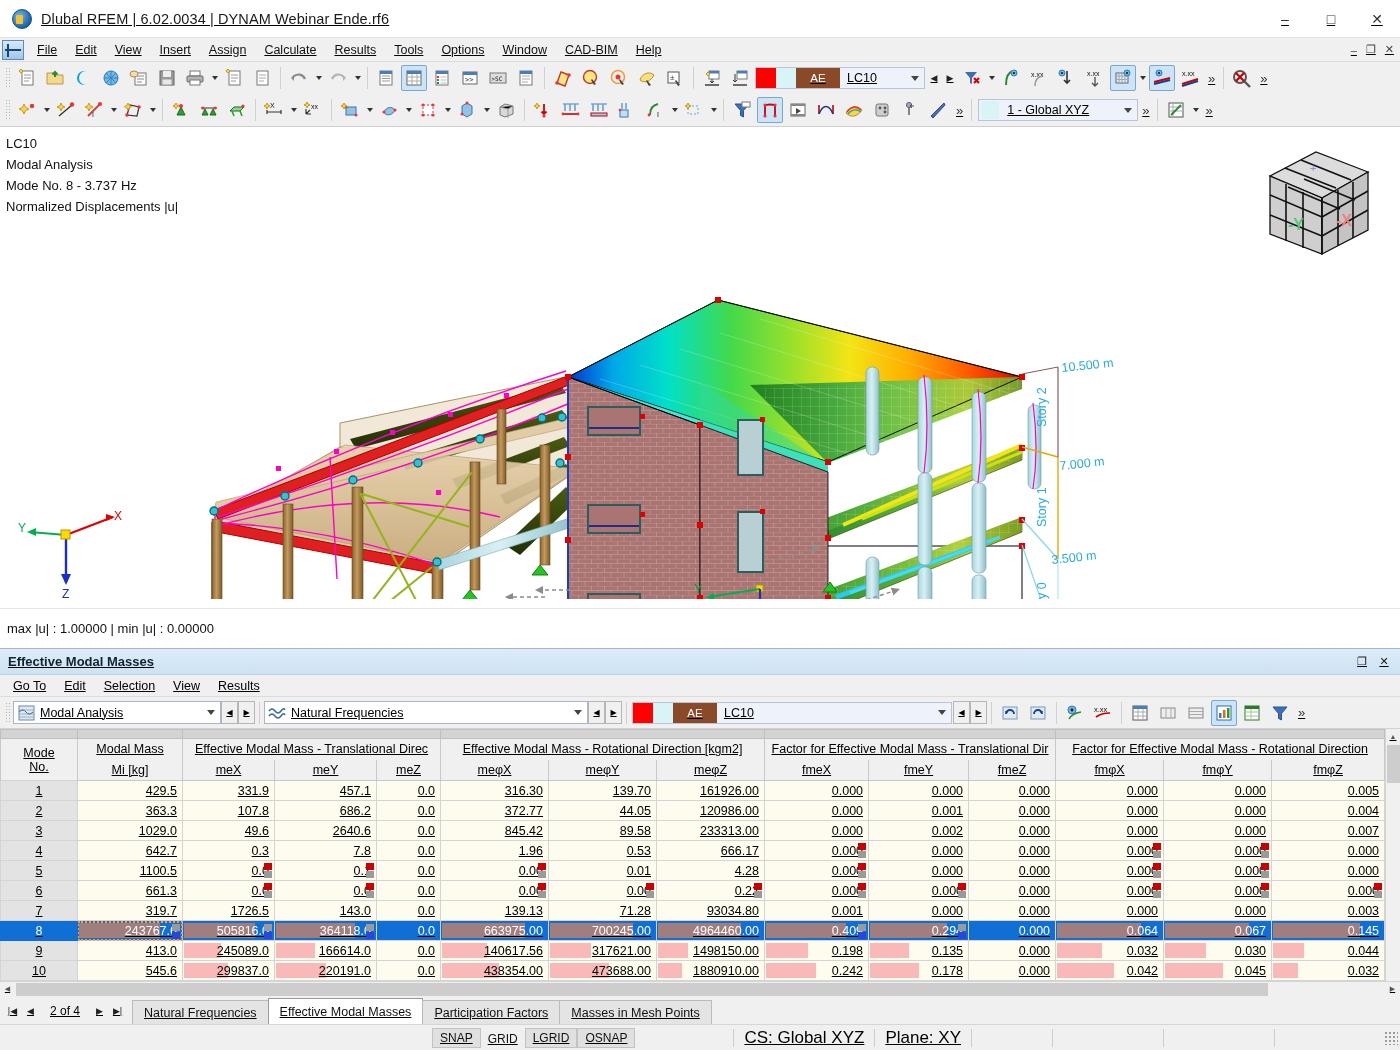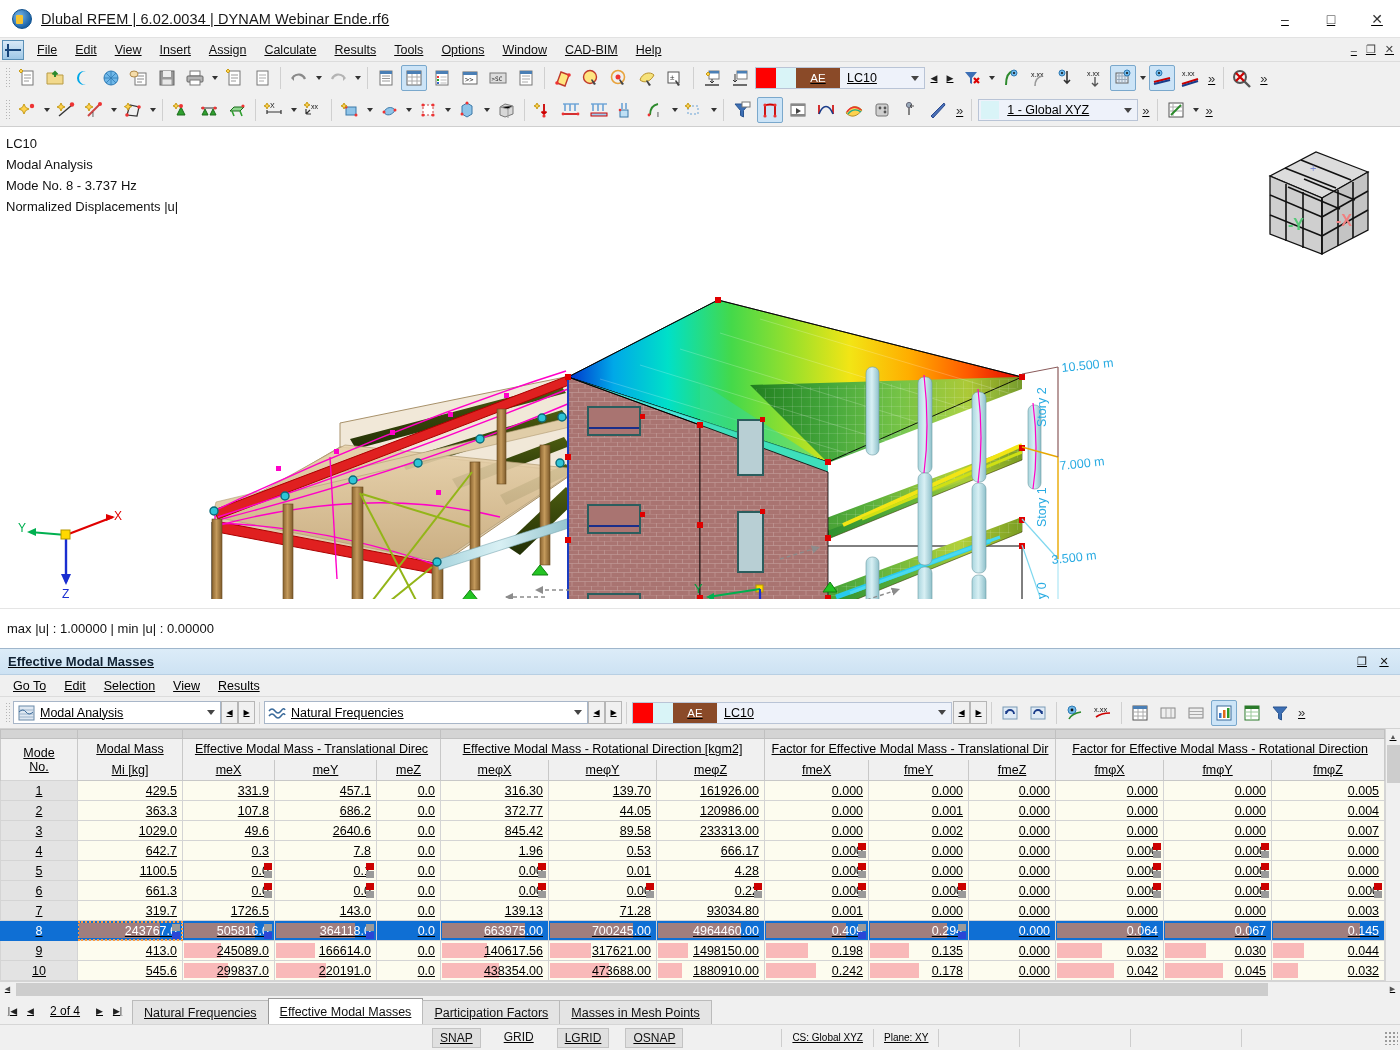--- a/index.html
+++ b/index.html
@@ -178,25 +178,25 @@
   .pagecount { font-size: 12px; padding: 0 10px; }
   .tab {
     height: 24px; padding: 0 11px; display: flex; align-items: center; font-size: 12.5px;
     background: #e4e4e4; border: 1px solid #bbb; border-bottom: none; margin-right: -1px; color: #111;
   }
   .tab.sel { background: #fff; height: 26px; border-color: #999; font-weight: normal; }
 
   
   .statusbar { height: 26px; background: #f0f0f0; border-top: 1px solid #d6d6d6; display: flex;
                align-items: center; flex: 0 0 26px; font-size: 12.5px; }
-  .snapgrp { display: flex; align-items: flex-start; margin-left: 404px; gap: 16px; padding-left: 28px; }
+  .snapgrp { display: flex; align-items: flex-end; margin-left: 404px; gap: 0; padding-left: 28px; }
   .snapbtn { padding: 2px 7px; font-size: 12px; color: #111; }
   .snapbtn.on { background: #e0e0e0; border: 1px solid #c3c3c3; }
   .stsep { width: 1px; height: 18px; background: #cdcdcd; }
-  .stfield { padding: 0 10px; font-size: 10px; }
+  .stfield { padding: 0 10px; font-size: 17px; }
   .resizegrip { margin-left: auto; width: 14px; height: 14px; margin-right: 2px;
     background-image: radial-gradient(#9a9a9a 1px, transparent 1px); background-size: 4px 4px; }
 </style>
 </head>
 <body>
 
 <div id="app">
 
   <div class="titlebar">
     <div class="appicon"></div>

